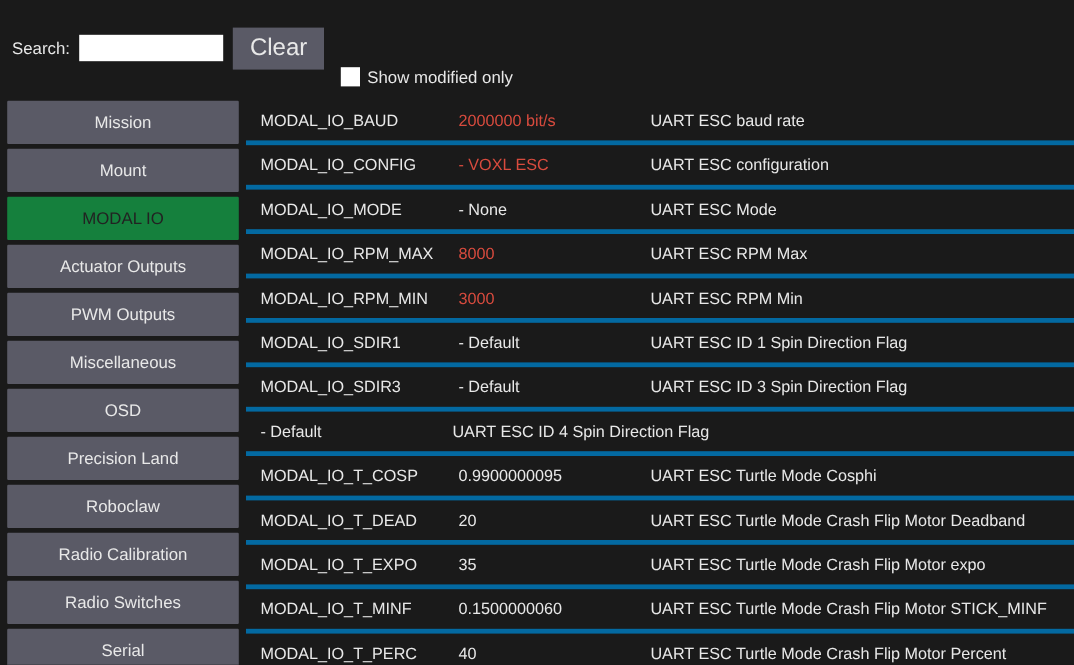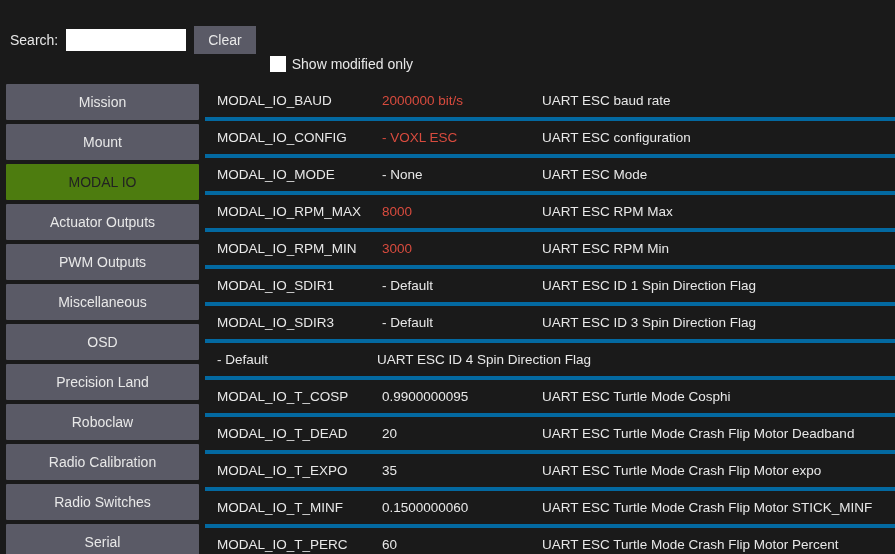--- a/index.html
+++ b/index.html
@@ -29,21 +29,21 @@
     background: #ffffff;
     border: none;
     padding: 2px 4px;
     font-size: 13px;
   }
   .clear-btn {
     background: #5a5a66;
     color: #e8e8e8;
     border: none;
     padding: 6px 14px;
-    font-size: 14px;
+    font-size: 20px;
     cursor: pointer;
   }
   .checkbox-wrap {
     display: flex;
     gap: 6px;
     margin-left: 6px;
     margin-top: 48px;
   }
   .checkbox {
     width: 16px;
@@ -70,21 +70,21 @@
   .sidebar-item {
     background: #5a5a66;
     color: #e8e8e8;
     text-align: center;
     padding: 10px 18px;
     font-size: 14px;
     cursor: pointer;
     border-radius: 1px;
   }
   .sidebar-item.active {
-    background: #4d7c0f;
+    background: #15803d;
     color: #222222;
   }
   .params {
     flex: 1;
     overflow-y: auto;
     padding: 4px 0;
   }
   .param-row {
     display: flex;
     align-items: center;
@@ -193,17 +193,17 @@
         <div class="param-value">35</div>
         <div class="param-desc">UART ESC Turtle Mode Crash Flip Motor expo</div>
       </div>
       <div class="param-row">
         <div class="param-name">MODAL_IO_T_MINF</div>
         <div class="param-value">0.1500000060</div>
         <div class="param-desc">UART ESC Turtle Mode Crash Flip Motor STICK_MINF</div>
       </div>
       <div class="param-row">
         <div class="param-name">MODAL_IO_T_PERC</div>
-        <div class="param-value">60</div>
+        <div class="param-value">40</div>
         <div class="param-desc">UART ESC Turtle Mode Crash Flip Motor Percent</div>
       </div>
     </div>
 </div>
 
 </body></html>

